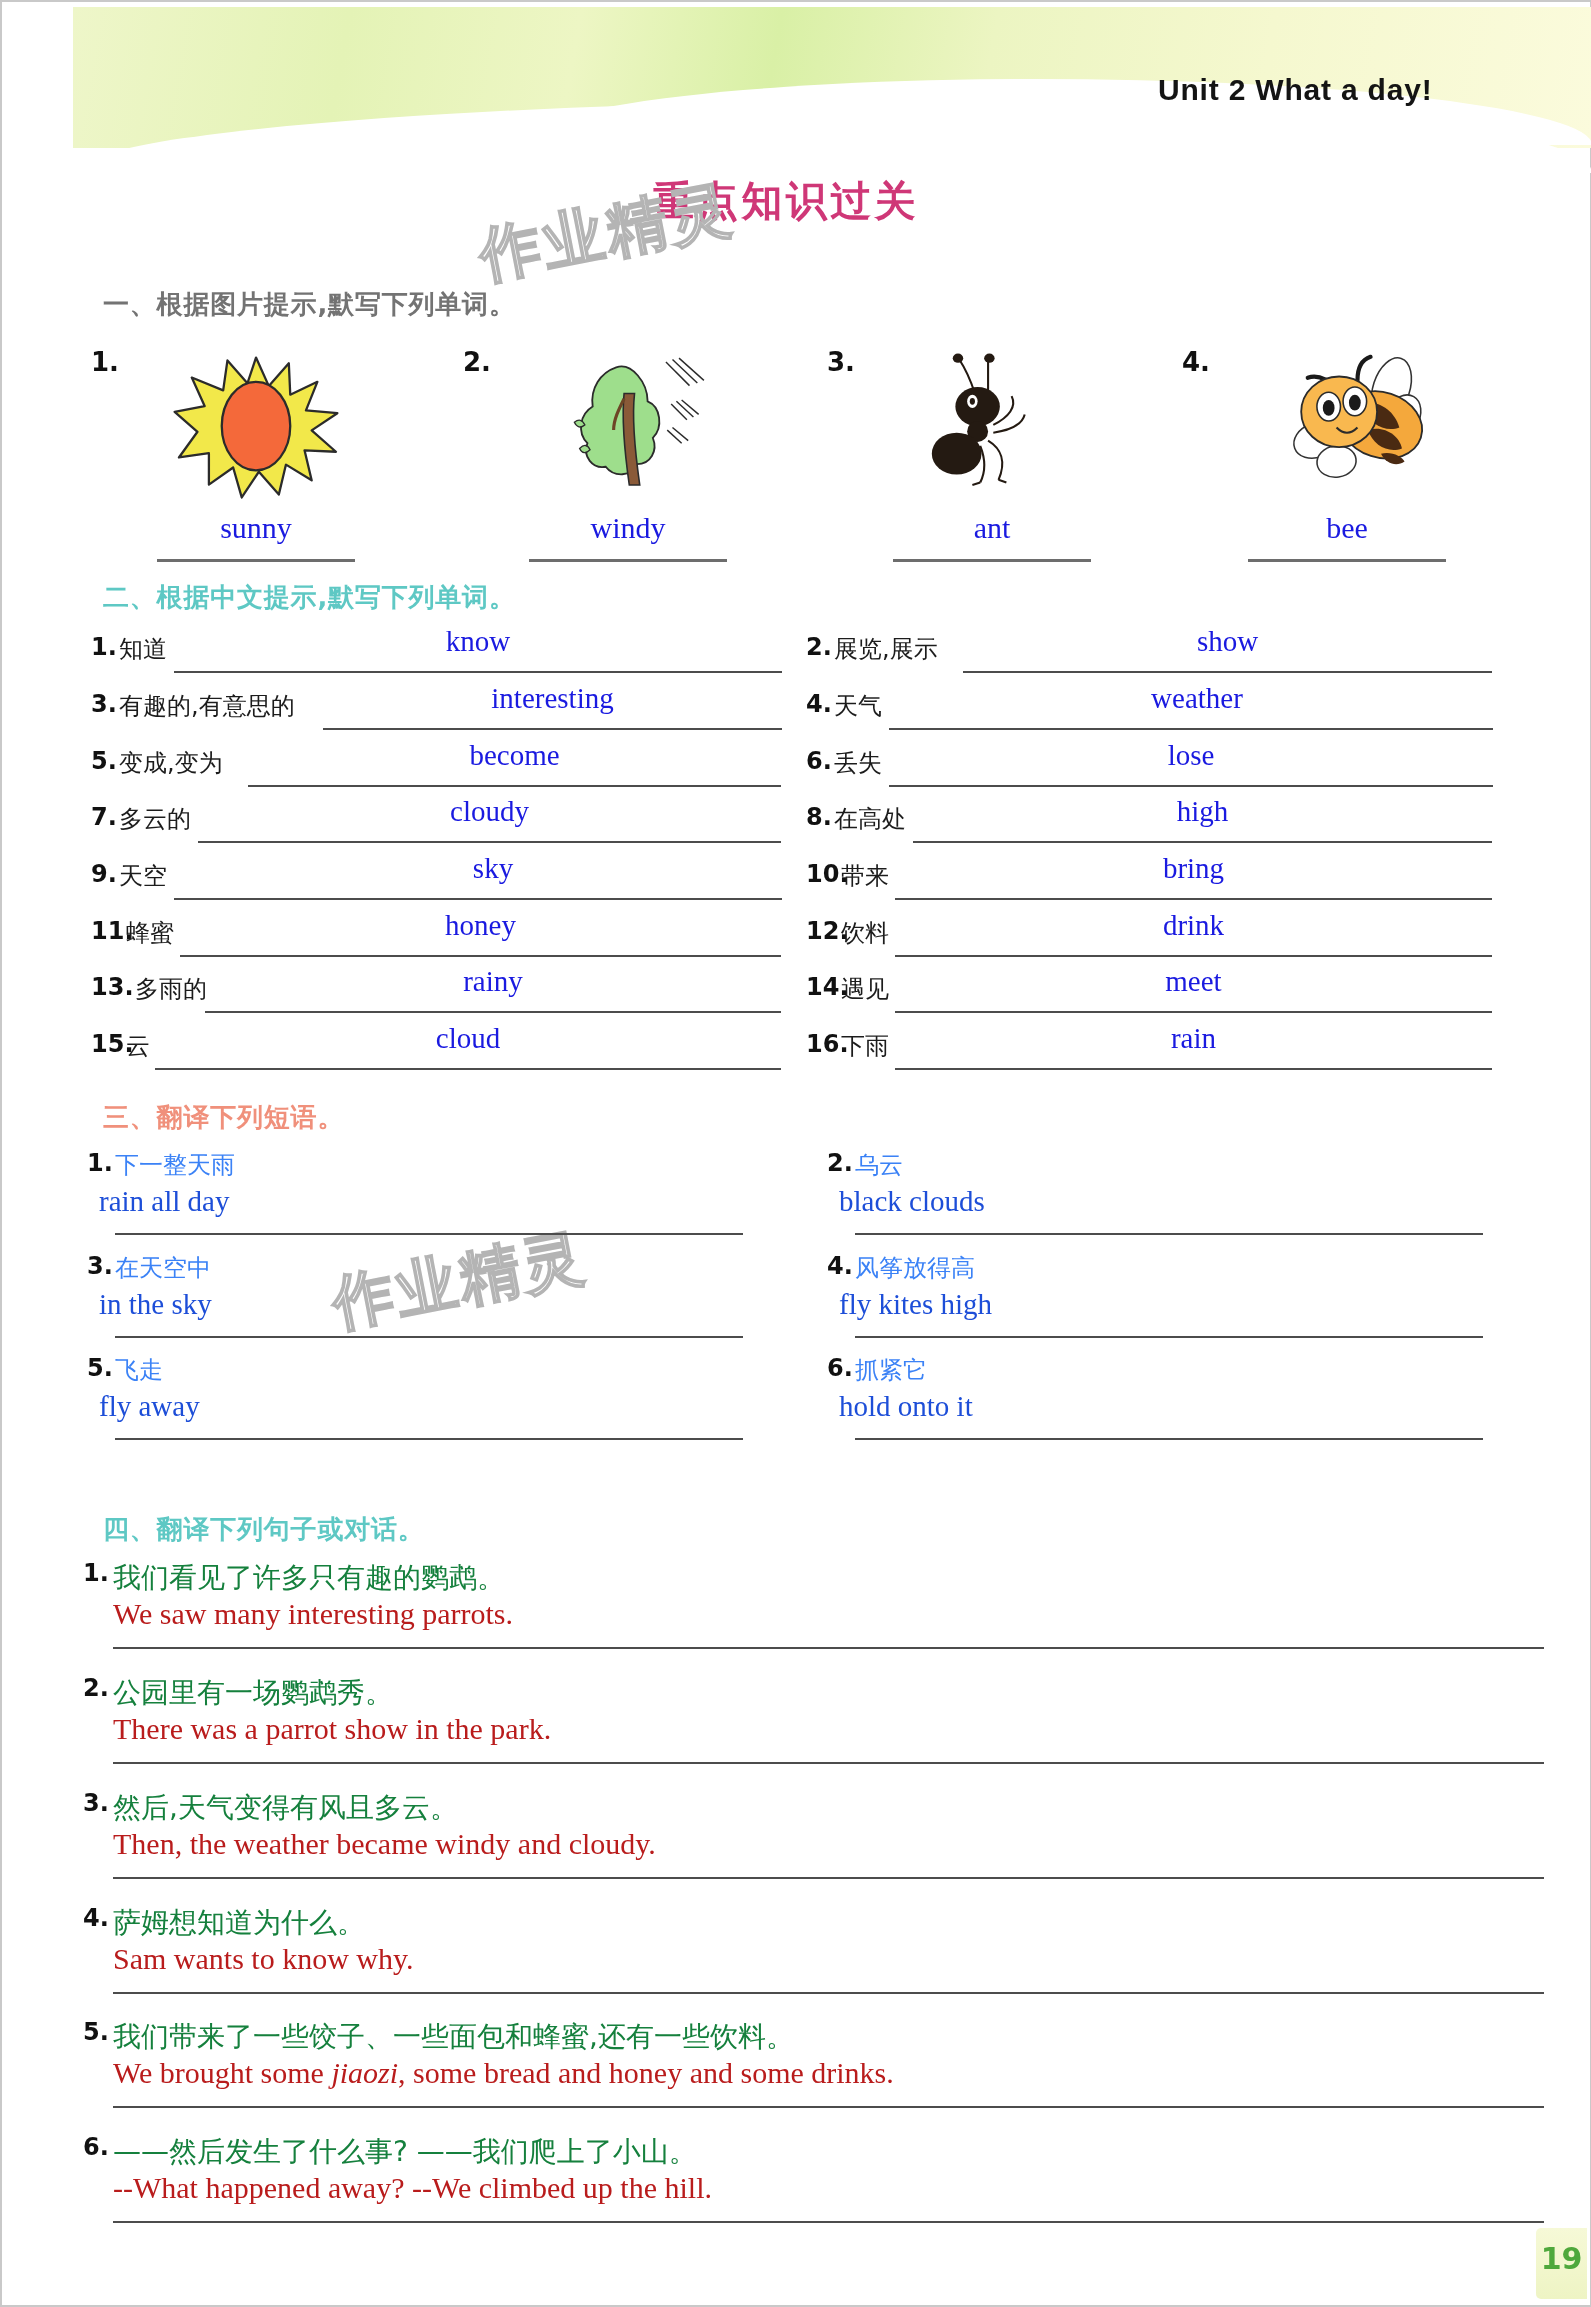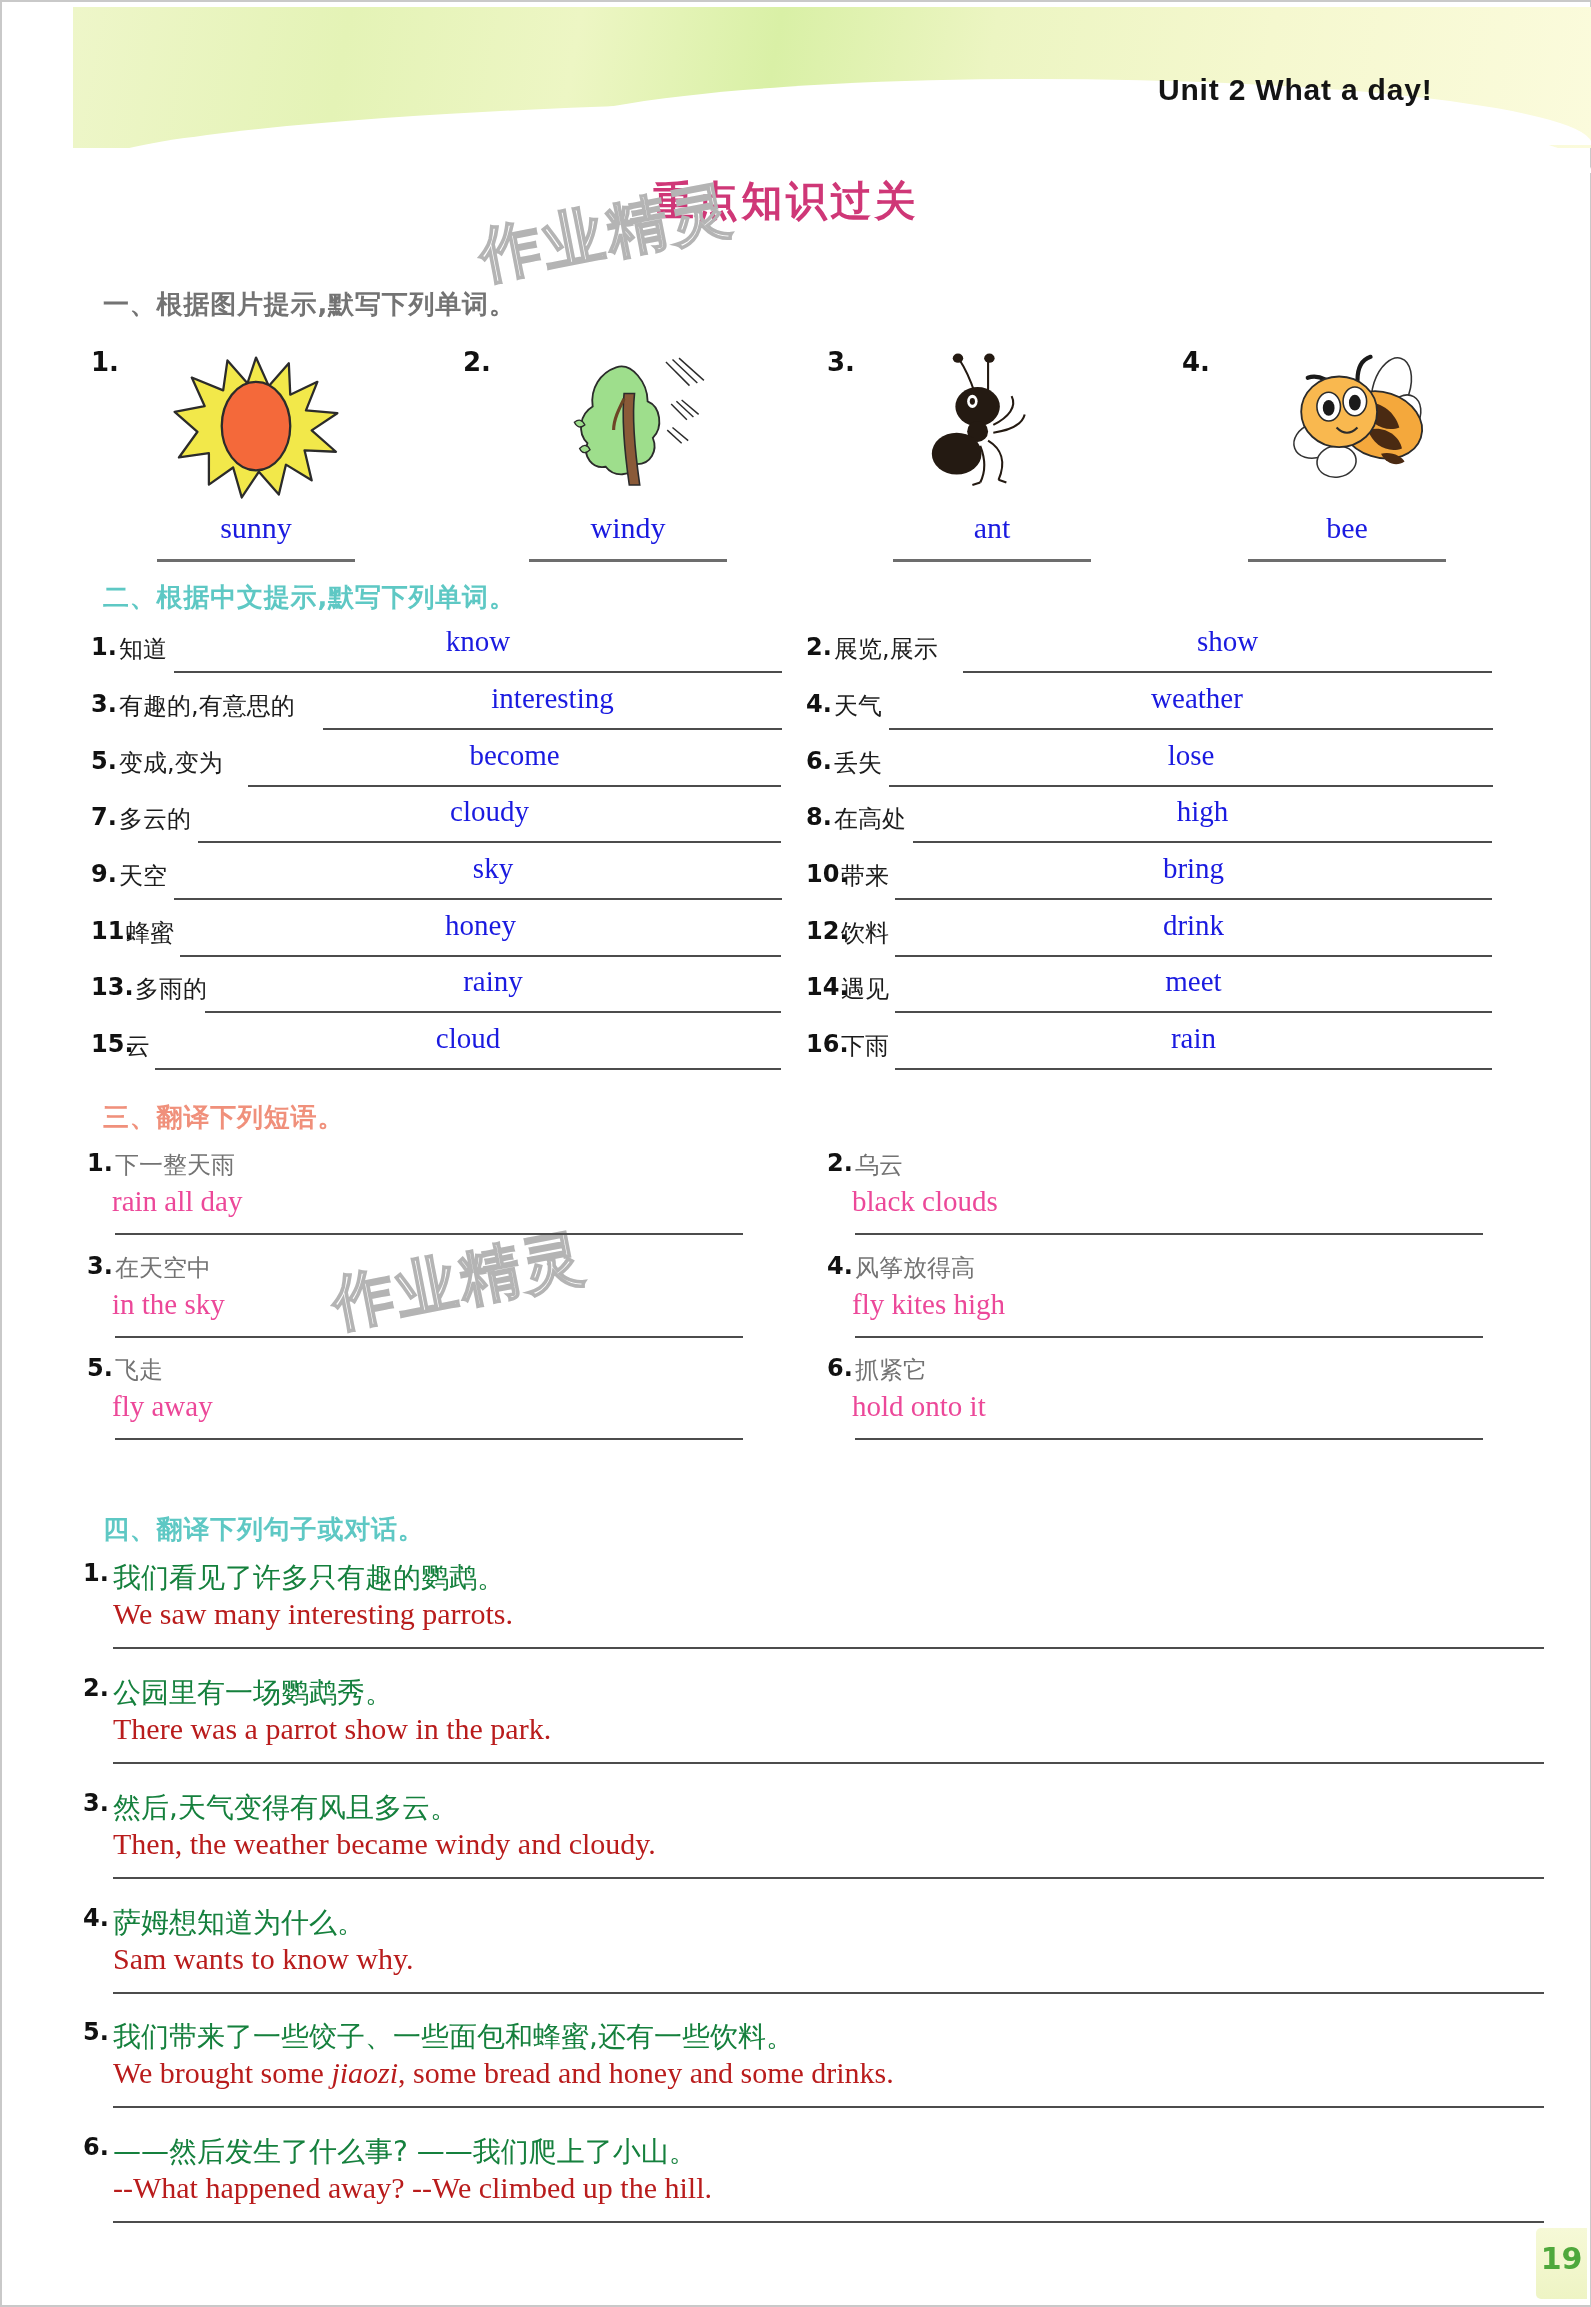--- a/index.html
+++ b/index.html
@@ -180,25 +180,25 @@
   
   .p-item { position: absolute; }
   .p-num {
     position: absolute; left: 0; top: 0;
     font-family: "DejaVu Sans", "Liberation Sans", sans-serif;
     font-weight: bold; font-size: 24px; color: #111;
   }
   .p-cn {
     position: absolute; left: 28px; top: 0;
     font-family: "DejaVu Sans", "Liberation Sans", sans-serif;
-    font-size: 24px; color: #737373; white-space: nowrap; text-align: center;
+    font-size: 24px; color: #3b82f6; white-space: nowrap; text-align: center;
   }
   .p-ans {
-    position: absolute; left: 25px; top: 36px;
-    color: #ec4899; font-size: 29px; white-space: nowrap;
+    position: absolute; left: 12px; top: 36px;
+    color: #1d4ed8; font-size: 29px; white-space: nowrap;
     font-family: "Liberation Serif", "DejaVu Serif", serif;
   }
   .p-line {
     position: absolute; left: 28px; top: 84px;
     height: 1.7px; background: #4c4c4c;
   }
 
   
   .s-item { position: absolute; left: 83px; width: 1464px; }
   .s-num {

